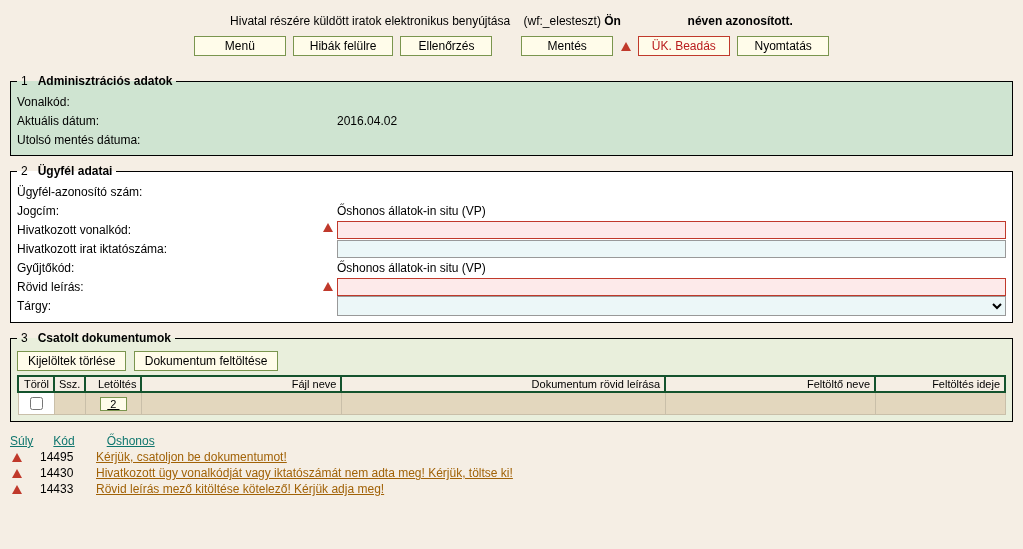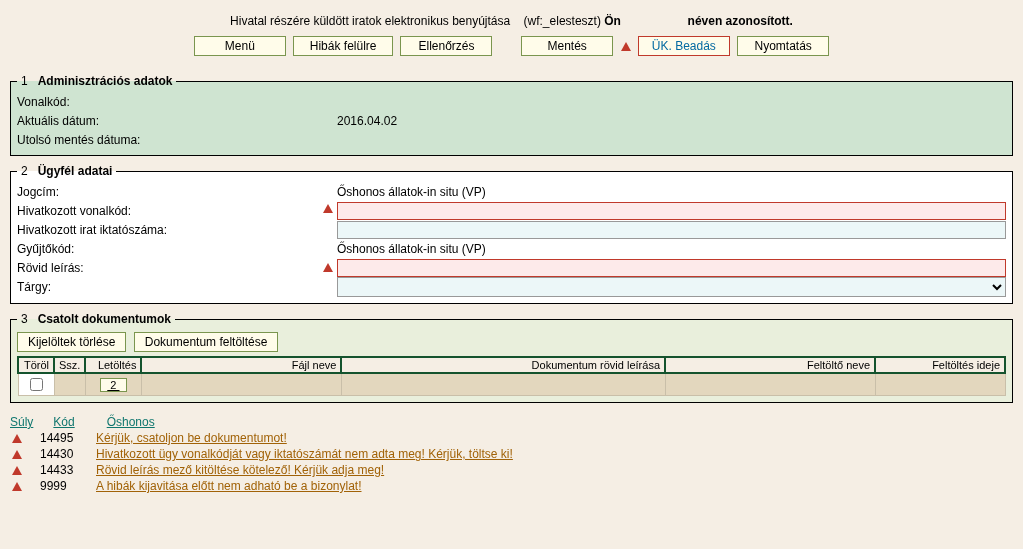--- a/index.html
+++ b/index.html
@@ -28,21 +28,21 @@
     margin: 0 2px;
     background: #fffcea;
     border: 1px solid #7a954e;
     font-size: 12px;
     cursor: pointer;
     text-align: center;
   }
   .btn.wide { min-width: 100px; }
   .btn-disabled {
     border: 1px solid #c0392b;
-    color: #0369a1;
+    color: #b91c1c;
     cursor: default;
   }
   .warn-tri {
     display: inline-block;
     width: 0; height: 0;
     border-left: 5px solid transparent;
     border-right: 5px solid transparent;
     border-bottom: 9px solid #c0392b;
     vertical-align: middle;
     margin: 0 2px;
@@ -154,20 +154,23 @@
     <div class="val-col"></div>
   </div>
 </fieldset>
 
 <fieldset class="fs-client">
   <legend>
     <span>2</span>
     &nbsp;
     <b>Ügyfél adatai</b>
   </legend>
+  <div class="row">
+    <div class="label-col">Ügyfél-azonosító szám:</div>
+  </div>
   <div class="row">
     <div class="label-col">Jogcím:</div>
     <div class="val-col">Őshonos állatok-in situ (VP)</div>
   </div>
   <div class="row">
     <div class="label-col" style="display:flex;align-items:flex-start;">
       <span style="flex:1;">Hivatkozott vonalkód:</span>
       <span class="warn-tri" style="margin-right:4px;"></span>
     </div>
     <div class="val-col">
@@ -258,18 +261,13 @@
   <div class="errline">
     <span class="icon"><span class="warn-tri"></span></span>
     <span class="code">14430</span>
     <a href="#">Hivatkozott ügy vonalkódját vagy iktatószámát nem adta meg! Kérjük, töltse ki!</a>
   </div>
   <div class="errline">
     <span class="icon"><span class="warn-tri"></span></span>
     <span class="code">14433</span>
     <a href="#">Rövid leírás mező kitöltése kötelező! Kérjük adja meg!</a>
   </div>
-  <div class="errline">
-    <span class="icon"><span class="warn-tri"></span></span>
-    <span class="code">9999</span>
-    <a href="#">A hibák kijavitása előtt nem adható be a bizonylat!</a>
-  </div>
 </div>
 
 </body></html>

